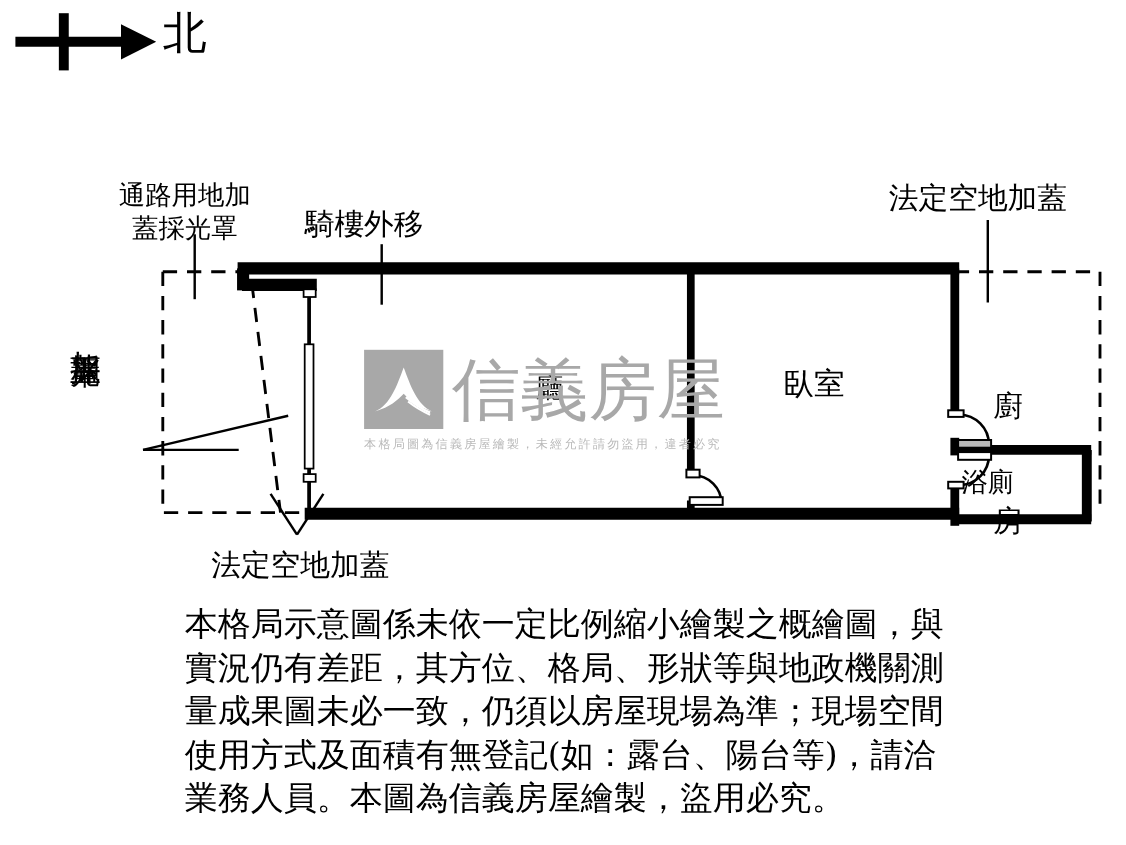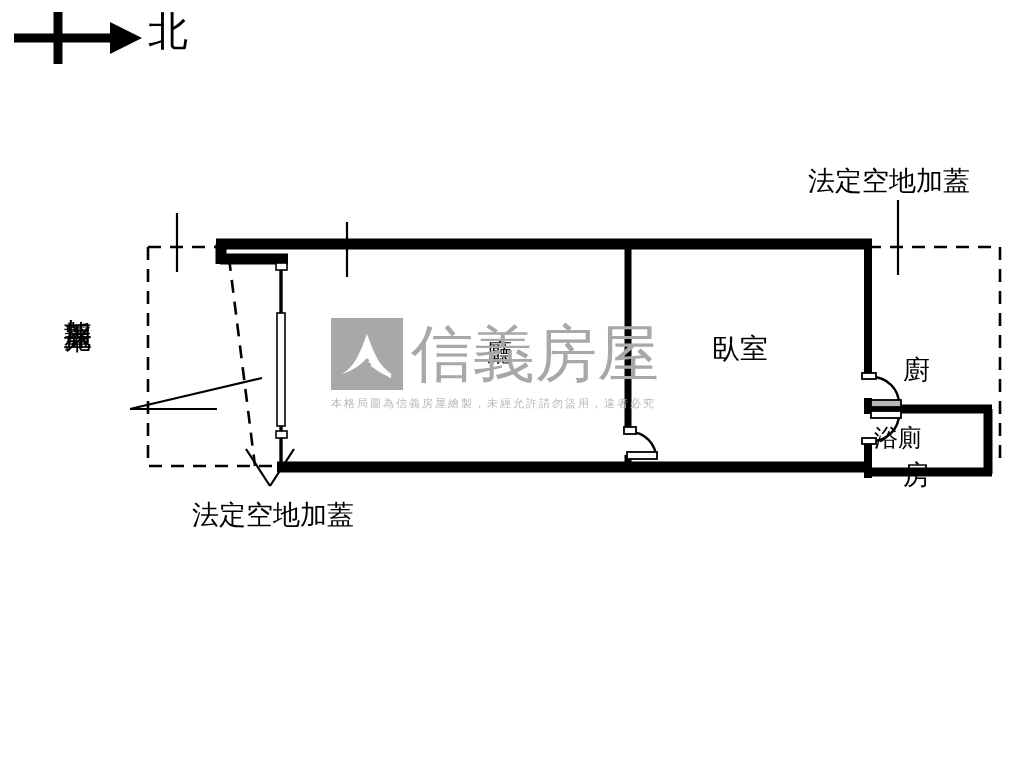--- a/index.html
+++ b/index.html
@@ -213,21 +213,24 @@
       <line x1="898" y1="200" x2="898" y2="275"></line>
       <line x1="130" y1="409" x2="262" y2="378"></line>
       <line x1="130" y1="409" x2="217" y2="409"></line>
       <line x1="270" y1="486" x2="246" y2="449"></line>
       <line x1="270" y1="486" x2="294" y2="449"></line>
     </g>
   </svg>
 
   <div class="txt" id="north-label">北</div>
 
-
+  <div class="txt" id="lbl-passage">通路用地加
+蓋採光罩</div>
+
+  <div class="txt" id="lbl-arcade">騎樓外移</div>
 
   <div class="txt" id="lbl-legal-top">法定空地加蓋</div>
 
   <div class="txt vtxt" id="lbl-skylight">加蓋採光罩</div>
 
   <div class="txt" id="lbl-legal-bottom">法定空地加蓋</div>
 
   <div class="txt" id="room-living">廳</div>
 
   <div class="txt" id="room-bed">臥室</div>
@@ -246,14 +249,21 @@
           <path d="M10 56 C24 50 30 32 36 16 C42 32 48 50 62 56 C48 52 42 46 36 40 C30 46 24 52 10 56 Z" fill="#ffffff"></path>
           <path d="M38 43 C44 48 50 53 60 57" stroke="#ffffff" stroke-width="2.2" fill="none"></path>
           <path d="M40 47 C45 51 51 55 60 59" stroke="#ffffff" stroke-width="2.0" fill="none"></path>
         </svg>
       </div>
       <div id="wm-name">信義房屋</div>
     </div>
     <div id="wm-sub">本格局圖為信義房屋繪製，未經允許請勿盜用，違者必究</div>
   </div>
 
+  <div id="disclaimer">
+    <div>本格局示意圖係未依一定比例縮小繪製之概繪圖，與</div>
+    <div>實況仍有差距，其方位、格局、形狀等與地政機關測</div>
+    <div>量成果圖未必一致，仍須以房屋現場為準；現場空間</div>
+    <div>使用方式及面積有無登記(如：露台、陽台等)，請洽</div>
+    <div>業務人員。本圖為信義房屋繪製，盜用必究。</div>
+  </div>
 
 </div>
 
 </body></html>

